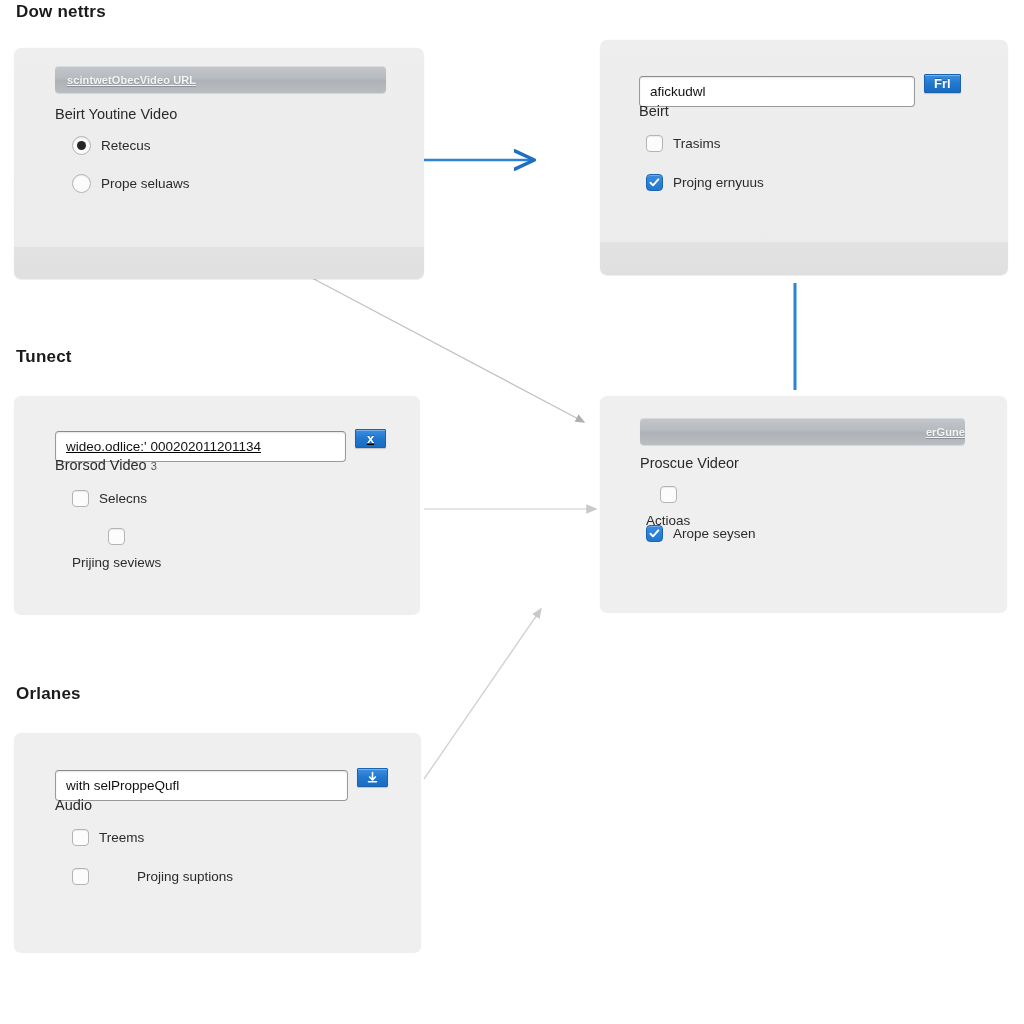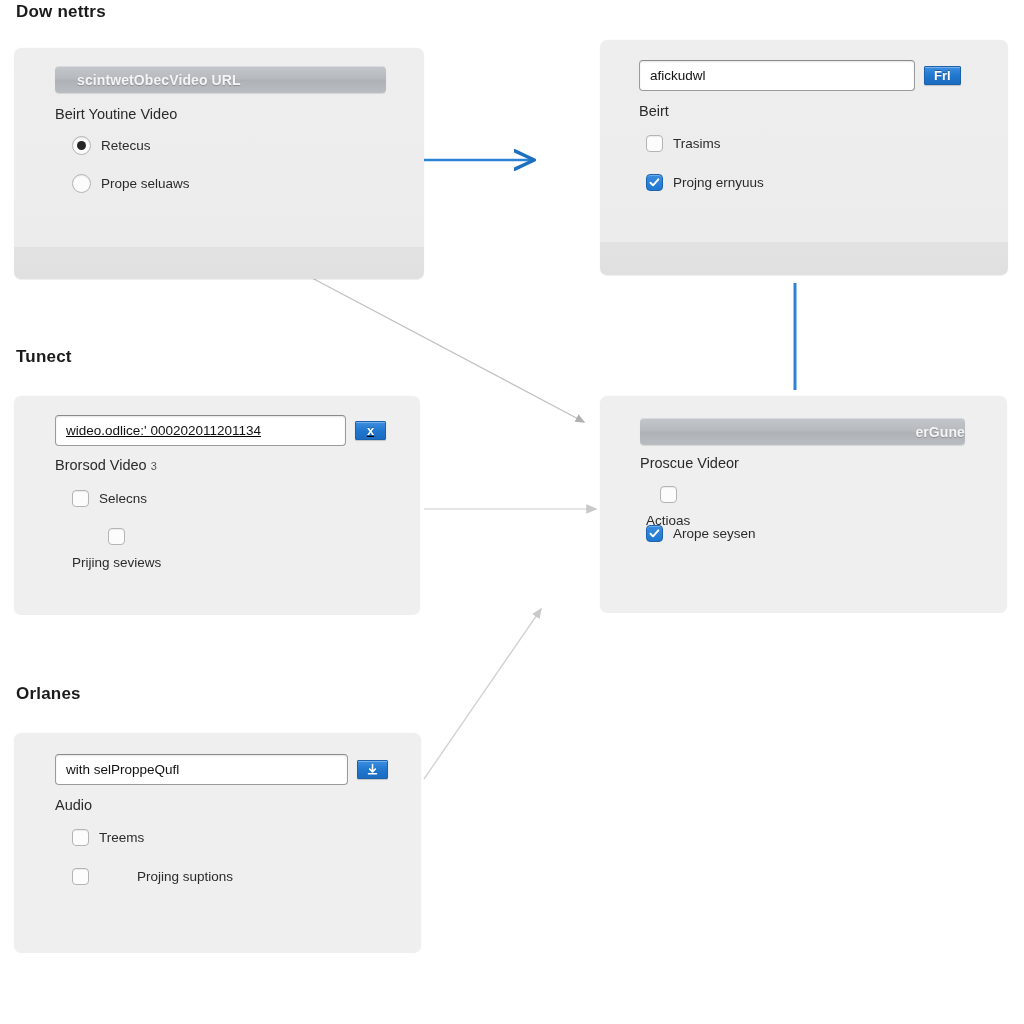--- a/index.html
+++ b/index.html
@@ -46,45 +46,47 @@
   
   .ghostbar{
     position:absolute;
     height:27px;
     border-radius:4px;
     background:linear-gradient(180deg,#c3c6ca 0%,#b6babe 48%,#aeb2b7 52%,#b9bcc1 100%);
     box-shadow:inset 0 1px 0 rgba(255,255,255,.35), 0 1px 1px rgba(0,0,0,.10);
     display:flex;align-items:center;
   }
   .ghostbar span{
-    padding-left:22px;
-    font-size:14px;
+    padding-left:12px;
+    font-size:11px;
     font-weight:700;
     color:#f4f5f6;
     text-shadow:0 1px 1px rgba(0,0,0,.22);
     letter-spacing:.1px;
     white-space:nowrap;
+    text-decoration:underline;
   }
 
   
   .field-row{position:absolute;display:flex;align-items:center;gap:9px;}
   .textfield{
     box-sizing:border-box;
     height:31px;
     background:#ffffff;
     border:1px solid #9a9a9a;
     border-top-color:#8a8a8a;
     border-radius:4px;
     box-shadow:inset 0 1px 2px rgba(0,0,0,.10);
     display:flex;align-items:center;
     padding:12px 10px;
     font-size:13.5px;
     color:#111;
     white-space:nowrap;
     overflow:hidden;
+    margin-top:16px;
   }
   .btn-blue{
     box-sizing:border-box;
     height:19px;
     min-width:31px;
     border-radius:1px;
     background:linear-gradient(180deg,#3d8ee0 0%,#2077ce 52%,#1a6cc0 100%);
     border:1px solid #1a62ae;
     box-shadow:inset 0 1px 0 rgba(255,255,255,.30), 0 1px 1px rgba(0,0,0,.18);
     display:flex;align-items:center;justify-content:center;

